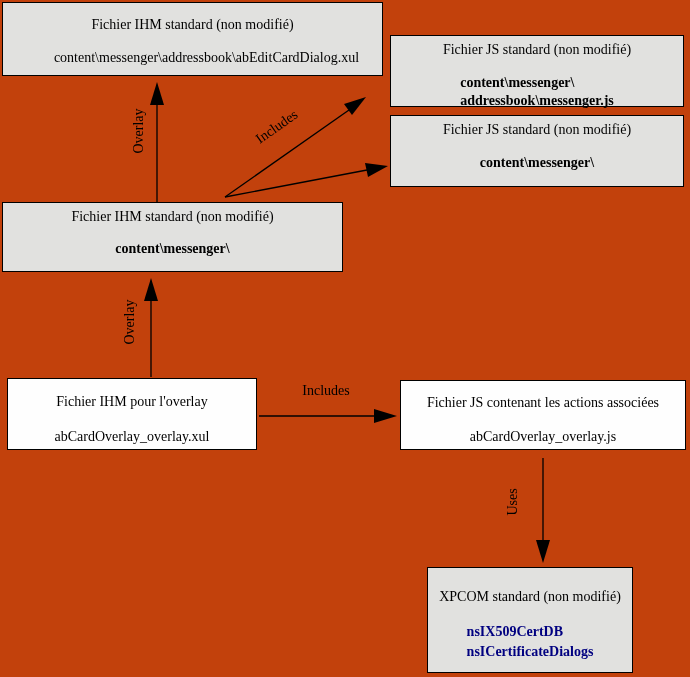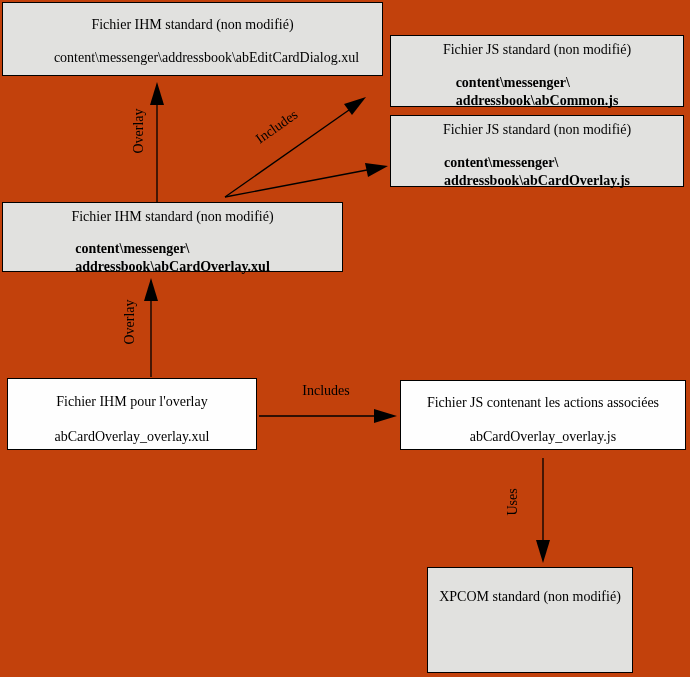--- a/index.html
+++ b/index.html
@@ -120,52 +120,54 @@
 
   <div class="box gray" id="b1">
     <div class="title">Fichier IHM standard (non modifié)</div>
     <div class="pathline">content\messenger\addressbook\abEditCardDialog.xul</div>
   </div>
 
   <div class="box gray" id="b2">
     <div class="title">Fichier JS standard (non modifié)</div>
     <div class="pathblock">
       <div>content\messenger\</div>
-      <div>addressbook\abCommon.js</div>
+      <div>addressbook\messenger.js</div>
     </div>
   </div>
 
   <div class="box gray" id="b3">
     <div class="title">Fichier JS standard (non modifié)</div>
     <div class="pathblock">
       <div>content\messenger\</div>
-      <div>addressbook\abCardOverlay.js</div>
     </div>
   </div>
 
   <div class="box gray" id="b4">
     <div class="title">Fichier IHM standard (non modifié)</div>
     <div class="pathblock">
       <div>content\messenger\</div>
-      <div>addressbook\abCardOverlay.xul</div>
     </div>
   </div>
 
   <div class="box white" id="b5">
     <div class="title">Fichier IHM pour l'overlay</div>
     <div class="pathline">abCardOverlay_overlay.xul</div>
   </div>
 
   <div class="box white" id="b6">
     <div class="title">Fichier JS contenant les actions associées</div>
     <div class="pathline">abCardOverlay_overlay.js</div>
   </div>
 
   <div class="box gray" id="b7">
     <div class="title">XPCOM standard (non modifié)</div>
+    <div class="pathblock">
+      <a class="iface">nsIX509CertDB</a>
+      <a class="iface">nsICertificateDialogs</a>
+    </div>
   </div>
 
   <div class="arrow-label rot-90" style="left:139px; top:131px;">Overlay</div>
   <div class="arrow-label rot-35" style="left:277px; top:127px;">Includes</div>
   <div class="arrow-label rot-90" style="left:130px; top:322px;">Overlay</div>
   <div class="arrow-label rot-0" style="left:326px; top:391px;">Includes</div>
   <div class="arrow-label rot-90" style="left:513px; top:502px;">Uses</div>
 
 </div>
 

